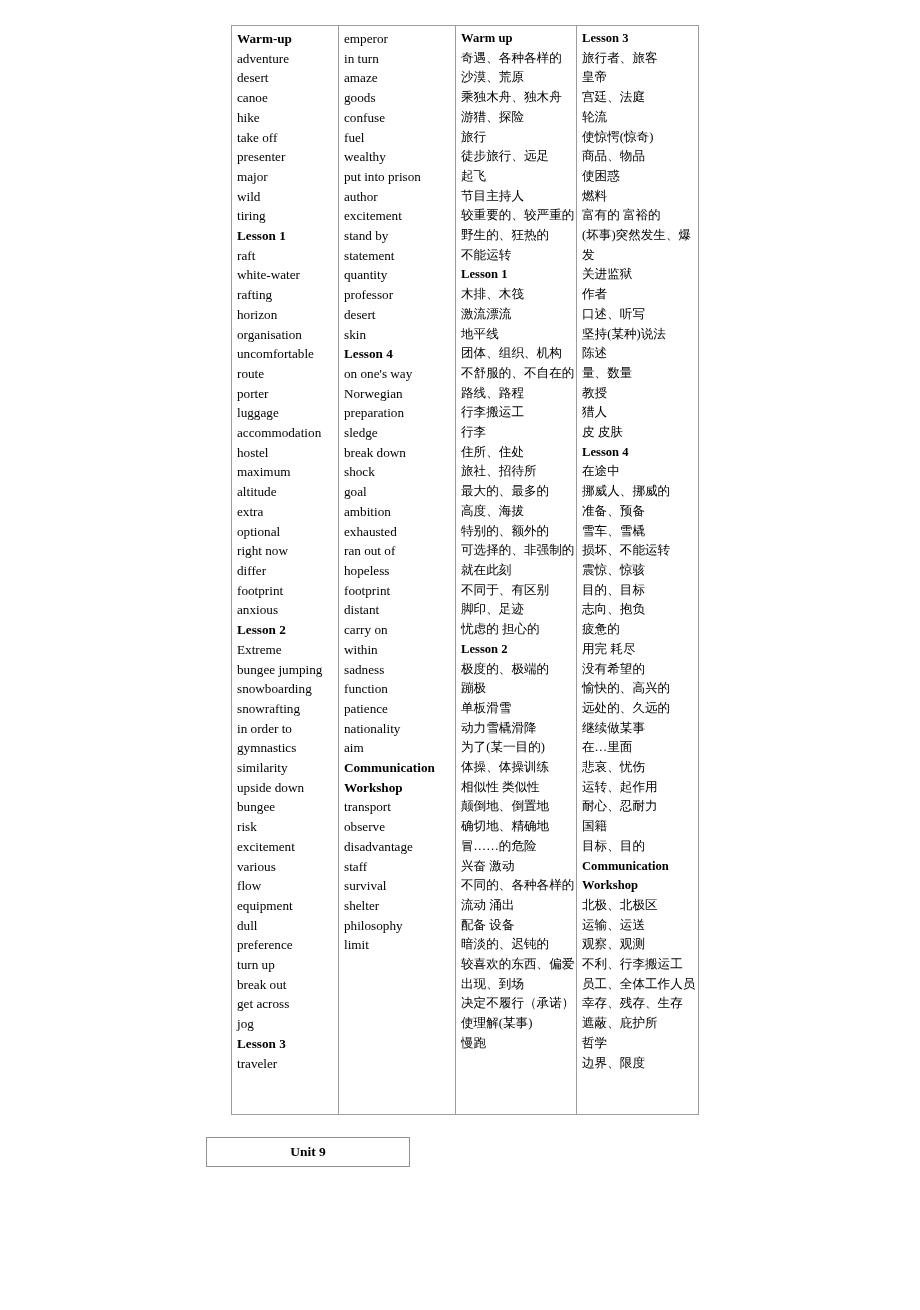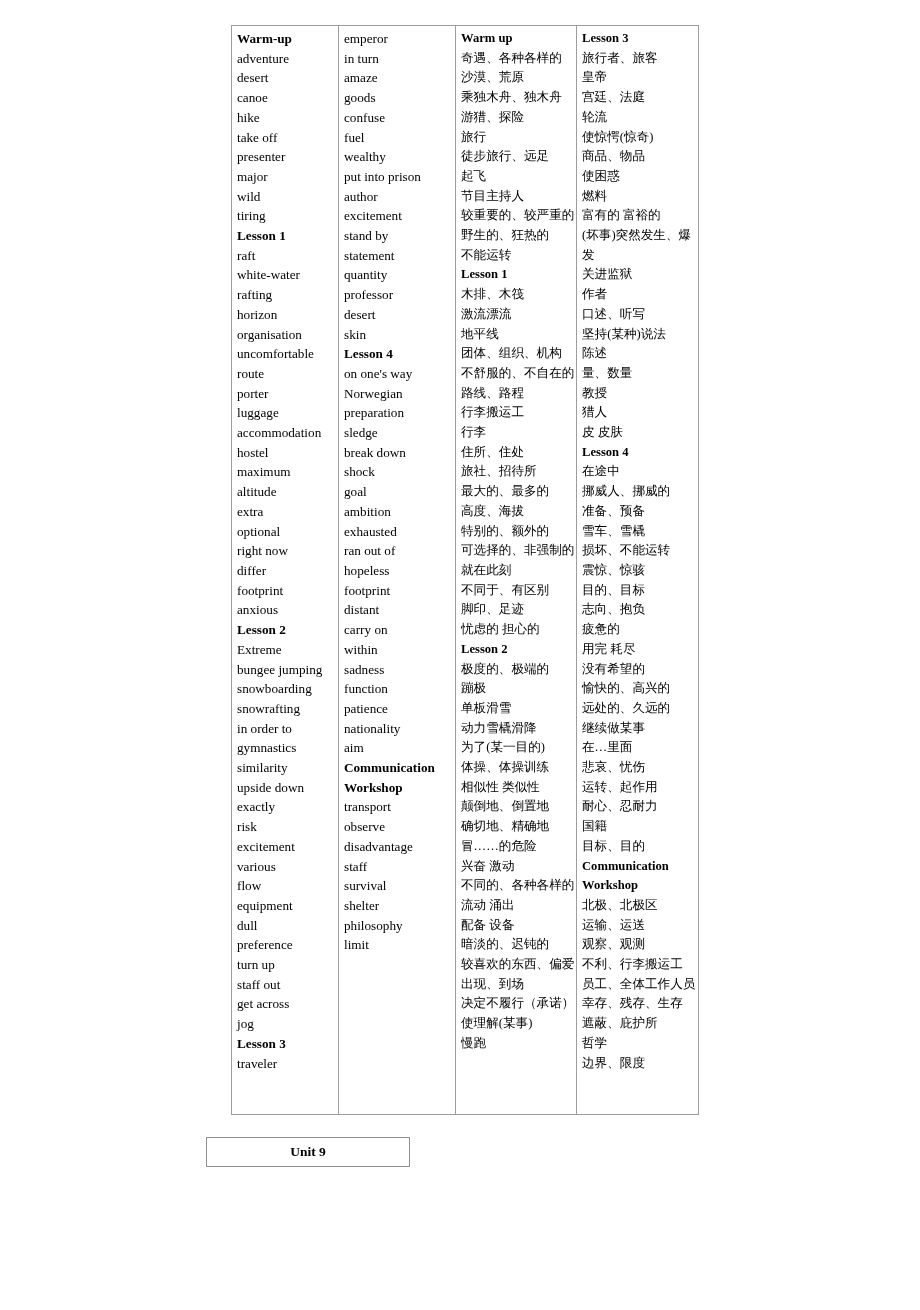--- a/index.html
+++ b/index.html
@@ -114,30 +114,30 @@
             <li>anxious</li>
             <li class="heading">Lesson 2</li>
             <li>Extreme</li>
             <li>bungee jumping</li>
             <li>snowboarding</li>
             <li>snowrafting</li>
             <li>in order to</li>
             <li>gymnastics</li>
             <li>similarity</li>
             <li>upside down</li>
-            <li>exactly</li>
+            <li>bungee</li>
             <li>risk</li>
             <li>excitement</li>
             <li>various</li>
             <li>flow</li>
             <li>equipment</li>
             <li>dull</li>
             <li>preference</li>
             <li>turn up</li>
-            <li>staff out</li>
+            <li>break out</li>
             <li>get across</li>
             <li>jog</li>
             <li class="heading">Lesson 3</li>
             <li>traveler</li>
           </ul>
     </td>
     <td class="col-en-2 en">
       <ul class="word-list">
             <li>emperor</li>
             <li>in turn</li>

